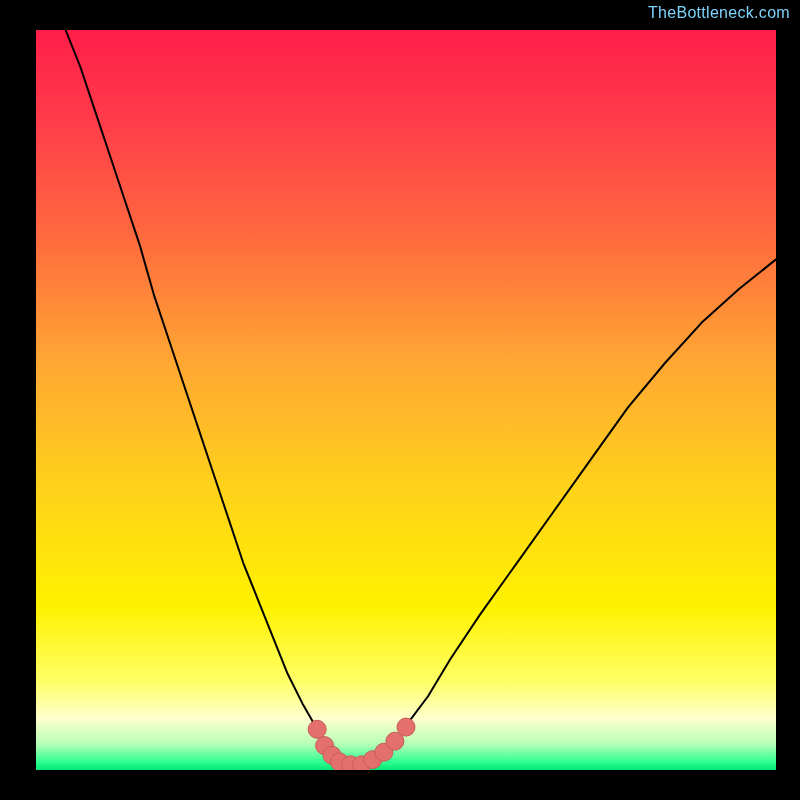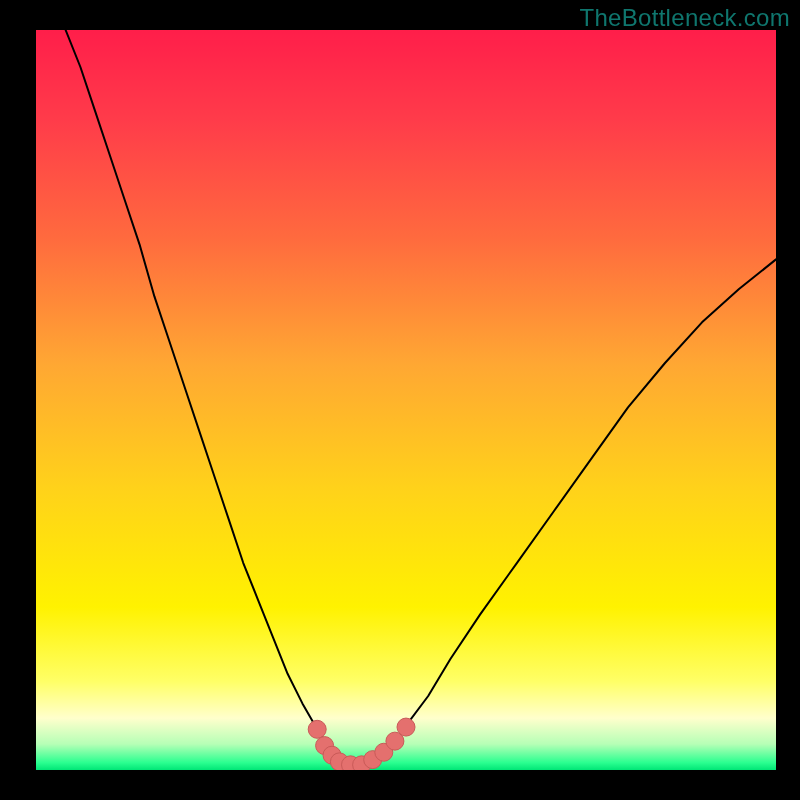--- a/index.html
+++ b/index.html
@@ -16,22 +16,22 @@
     left: 0;
     top: 0;
     width: 800px;
     height: 800px;
     background: #000;
   }
   .watermark {
     position: absolute;
     top: 4px;
     right: 10px;
-    color: #0f766e;
-    font-size: 24px;
+    color: #7dd3fc;
+    font-size: 16px;
     font-weight: 400;
     letter-spacing: 0.3px;
     user-select: none;
   }
   .plot-wrap {
     position: absolute;
     left: 36px;
     top: 30px;
     width: 740px;
     height: 740px;

